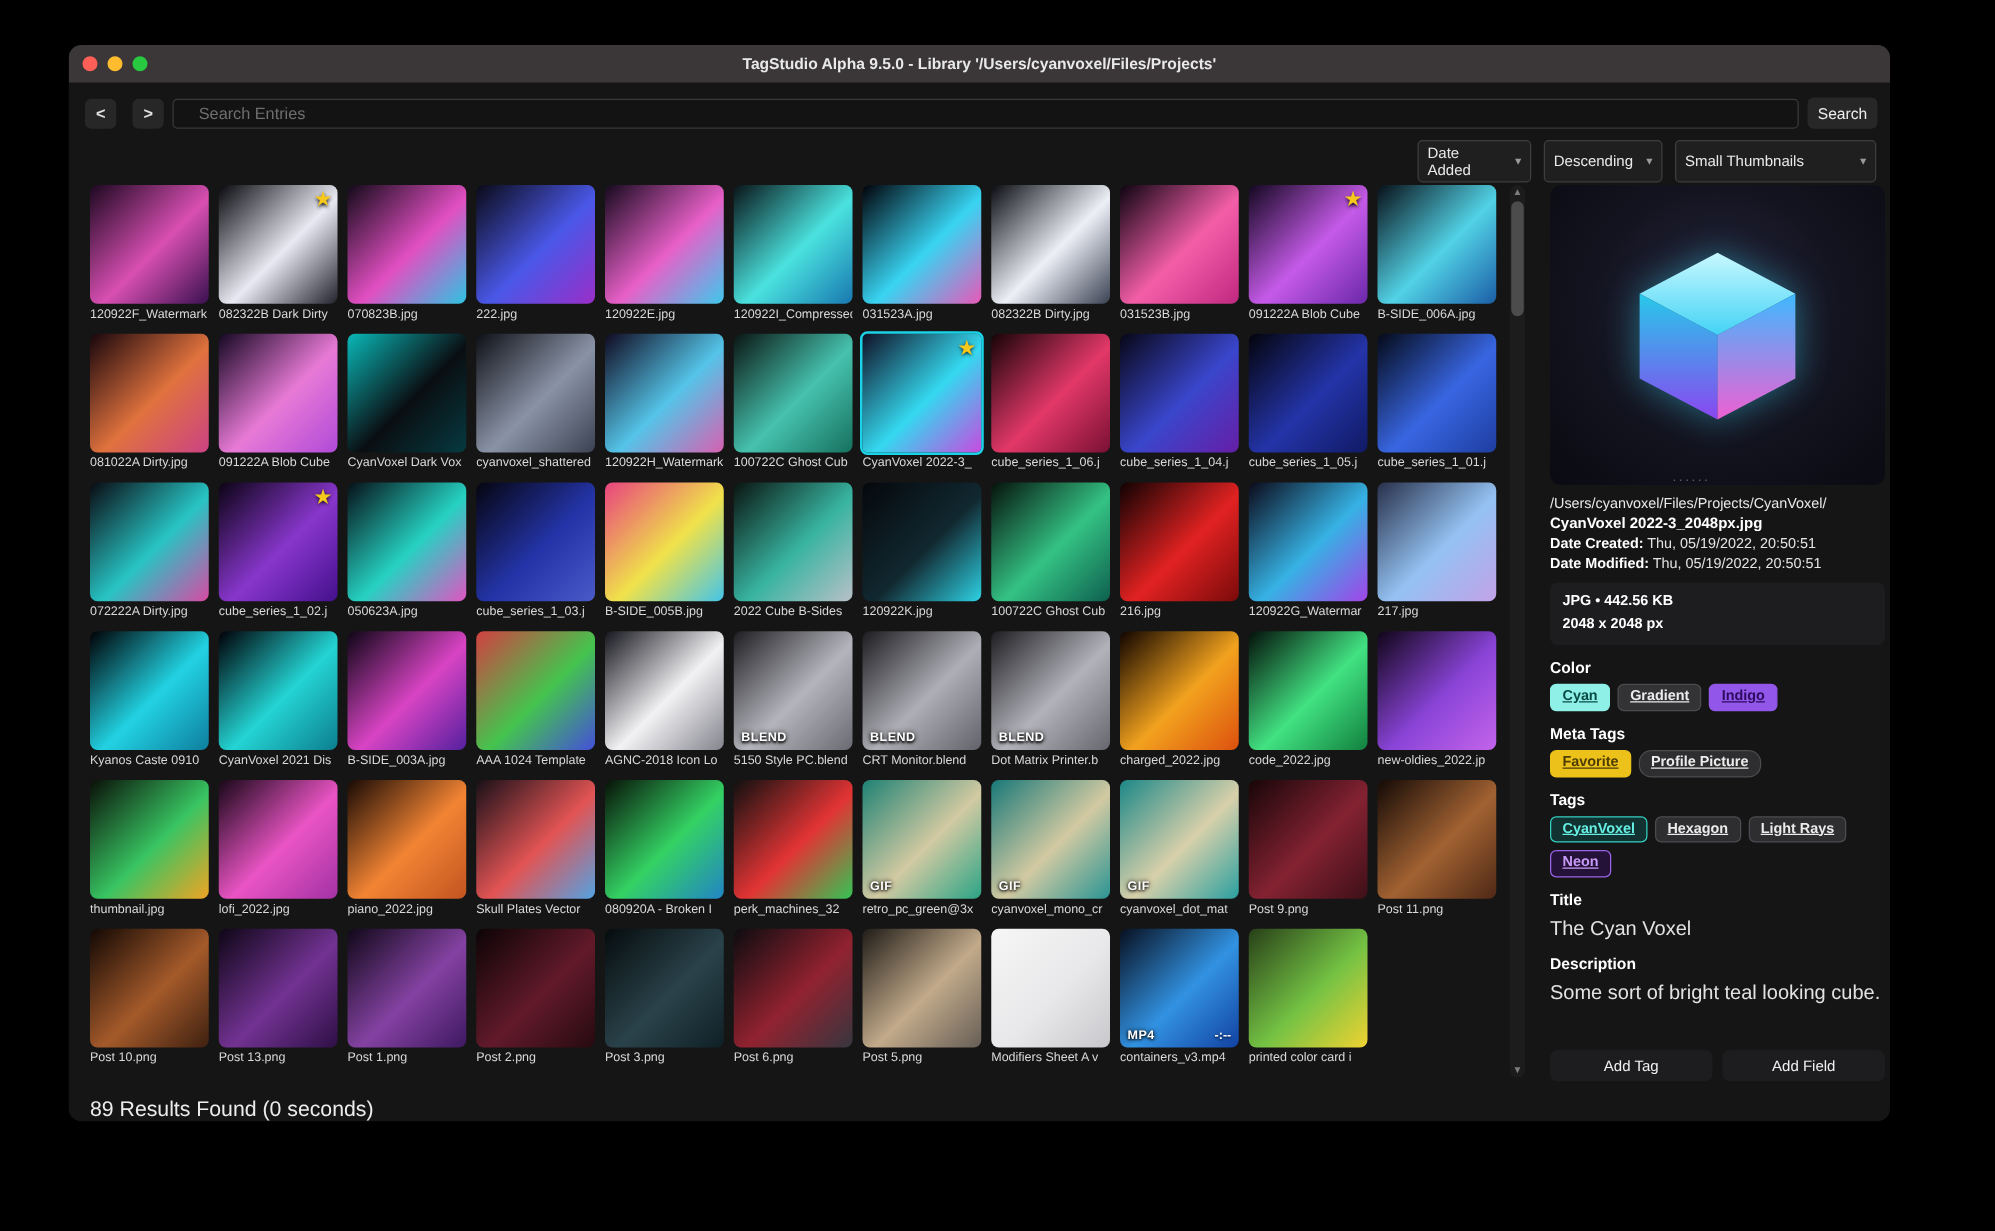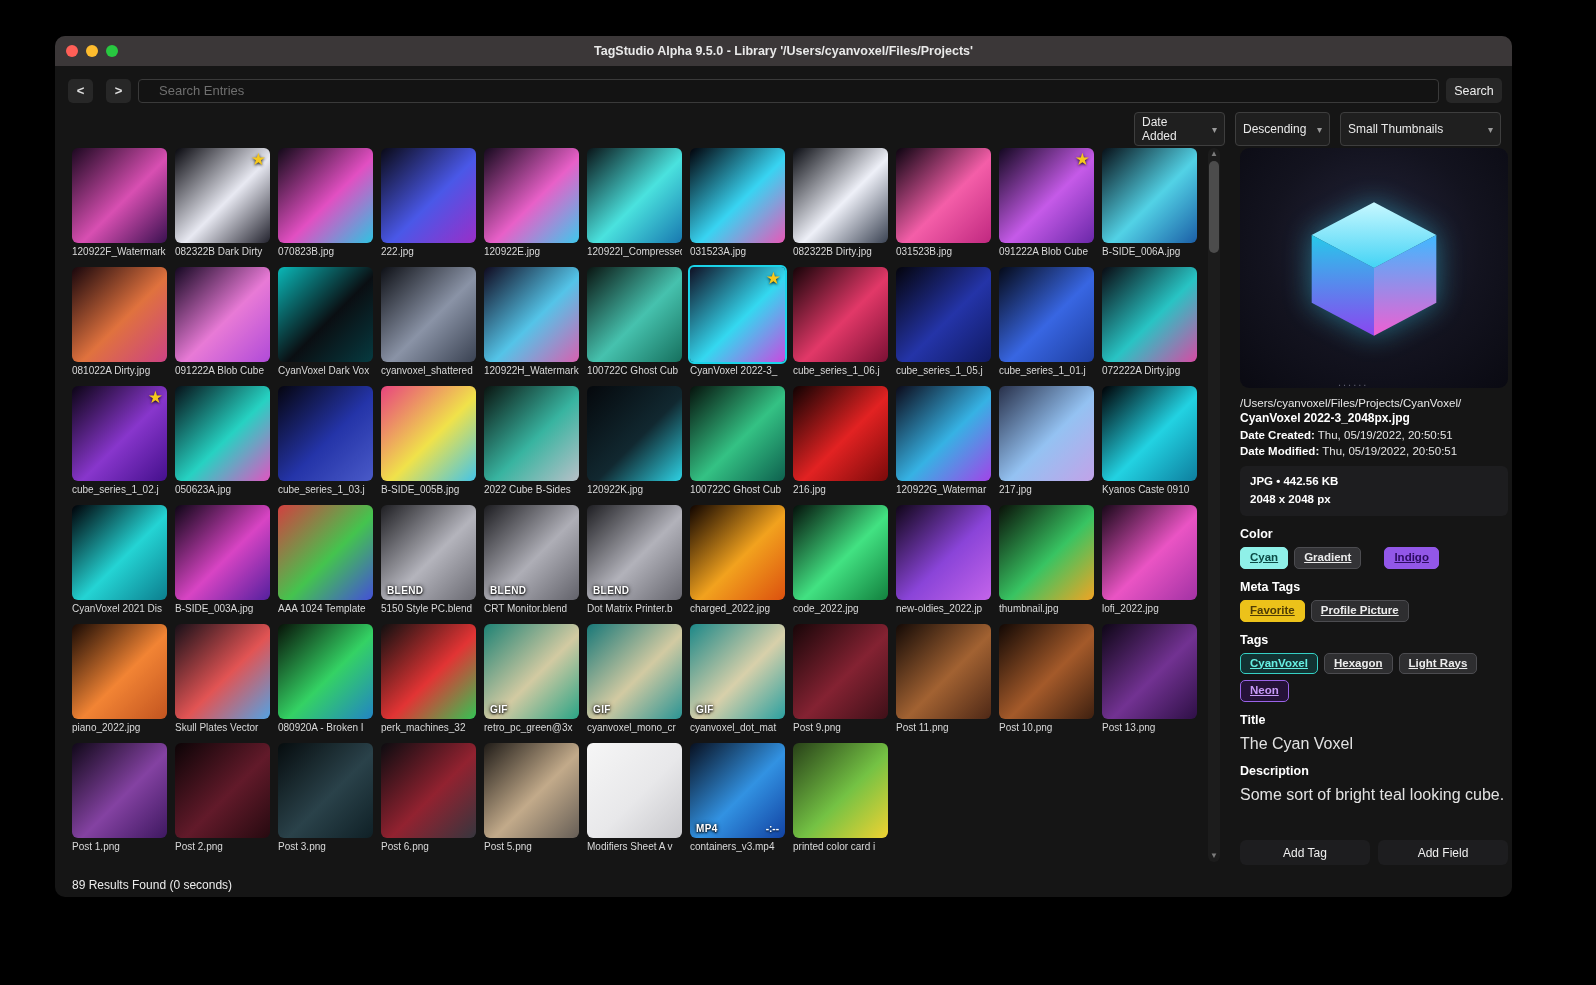--- a/index.html
+++ b/index.html
@@ -54,21 +54,21 @@
   .dateline { font-size:11.5px; color:#e4e4e4; margin-top:4px; }
   .dateline b { color:#fff; }
   .infobox { margin-top:9px; background:#1d1d1f; border-radius:6px; padding:7px 10px; font-weight:bold; font-size:11.5px; color:#fff; line-height:1.55; }
   .section-h { font-weight:bold; font-size:12.5px; color:#fff; margin:11px 0 6px; }
   .pills { display:flex; flex-wrap:wrap; gap:6px; }
   .pill { border-radius:5px; padding:2px 9px 3px; font-size:11.5px; font-weight:bold; border:1px solid transparent; line-height:1.3;text-decoration:underline; }
   .fieldval { font-size:16px; color:#e2e2e2; margin-top:2px; }
   .panel-buttons { margin-top:auto; display:flex; gap:8px; }
   .pbtn { flex:1; height:25px; background:#1d1d1f; border-radius:6px; color:#f0f0f0; font-size:12px; display:flex; align-items:center; justify-content:center; }
 
-  .statusbar { position:absolute; left:17px; top:842px; font-size:12px; color:#ececec; }
+  .statusbar { position:absolute; left:17px; top:842px; font-size:17px; color:#ececec; }
 </style>
 </head>
 <body>
 
 <div class="window">
 
   <div class="titlebar">
     <div class="lights">
       <span class="light red"></span>
       <span class="light yellow"></span>
@@ -262,20 +262,28 @@
 
     <div class="cell">
       <div class="thumb" style="background: linear-gradient(135deg, rgb(23, 4, 8) 0%, rgb(226, 56, 104) 55%, rgb(122, 16, 52) 100%);">
         
         
         
       </div>
       <div class="lbl">cube_series_1_06.j</div>
     </div>
 
+    <div class="cell">
+      <div class="thumb" style="background: linear-gradient(135deg, rgb(7, 7, 22) 0%, rgb(58, 70, 204) 55%, rgb(102, 30, 166) 100%);">
+        
+        
+        
+      </div>
+      <div class="lbl">cube_series_1_04.j</div>
+    </div>
 
     <div class="cell">
       <div class="thumb" style="background: linear-gradient(135deg, rgb(4, 4, 12) 0%, rgb(36, 52, 168) 55%, rgb(16, 26, 100) 100%);">
         
         
         
       </div>
       <div class="lbl">cube_series_1_05.j</div>
     </div>
 
@@ -415,20 +423,28 @@
 
     <div class="cell">
       <div class="thumb" style="background: linear-gradient(135deg, rgb(210, 64, 64) 0%, rgb(68, 196, 78) 55%, rgb(68, 80, 216) 100%);">
         
         
         
       </div>
       <div class="lbl">AAA 1024 Template</div>
     </div>
 
+    <div class="cell">
+      <div class="thumb" style="background: linear-gradient(135deg, rgb(22, 22, 30) 0%, rgb(242, 242, 244) 55%, rgb(132, 132, 142) 100%);">
+        
+        
+        
+      </div>
+      <div class="lbl">AGNC-2018 Icon Lo</div>
+    </div>
 
     <div class="cell">
       <div class="thumb" style="background: linear-gradient(135deg, rgb(30, 30, 34) 0%, rgb(180, 180, 188) 55%, rgb(106, 106, 114) 100%);">
 
         <span class="tbadge" style="display: block;">BLEND</span>
 
       </div>
       <div class="lbl">5150 Style PC.blend</div>
     </div>
 
@@ -713,27 +729,27 @@
 
     <div class="infobox">
       <div>JPG  •  442.56 KB</div>
       <div>2048 x 2048 px</div>
     </div>
 
     <div class="section-h">Color</div>
     <div class="pills">
         <span class="pill" style="background: rgb(143, 240, 232); color: rgb(10, 74, 69); border-color: rgb(143, 240, 232);">Cyan</span>
         <span class="pill" style="background: rgb(51, 51, 54); color: rgb(236, 236, 236); border-color: rgb(76, 76, 80);">Gradient</span>
-        <span class="pill" style="background: rgb(146, 87, 232); color: rgb(44, 11, 97); border-color: rgb(146, 87, 232); margin-left: 17px;">Indigo</span>
+        <span class="pill" style="background: rgb(146, 87, 232); color: rgb(44, 11, 97); border-color: rgb(146, 87, 232);">Indigo</span>
       </div>
 
     <div class="section-h">Meta Tags</div>
     <div class="pills">
         <span class="pill" style="background: rgb(236, 194, 26); color: rgb(78, 60, 5); border-color: rgb(236, 194, 26);">Favorite</span>
-        <span class="pill" style="background: rgb(46, 46, 48); color: rgb(236, 236, 236); border-color: rgb(76, 76, 80);">Profile Picture</span>
+        <span class="pill" style="background: rgb(46, 46, 48); color: rgb(236, 236, 236); border-color: rgb(76, 76, 80); border-radius: 10px;">Profile Picture</span>
       </div>
 
     <div class="section-h">Tags</div>
     <div class="pills">
         <span class="pill" style="background: rgb(18, 50, 50); color: rgb(102, 239, 226); border-color: rgb(53, 208, 196);">CyanVoxel</span>
         <span class="pill" style="background: rgb(46, 46, 48); color: rgb(236, 236, 236); border-color: rgb(76, 76, 80);">Hexagon</span>
         <span class="pill" style="background: rgb(46, 46, 48); color: rgb(236, 236, 236); border-color: rgb(76, 76, 80);">Light Rays</span>
         <span class="pill" style="background: rgb(37, 18, 56); color: rgb(200, 154, 248); border-color: rgb(154, 99, 232);">Neon</span>
       </div>
 

